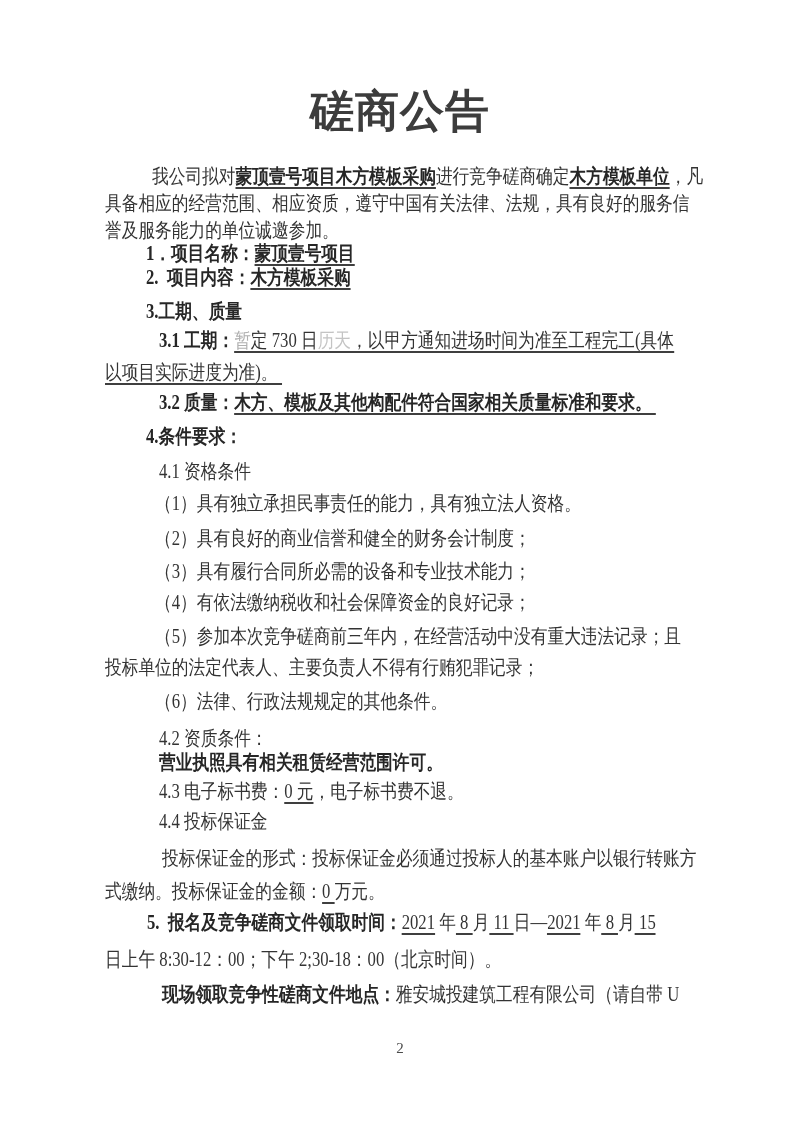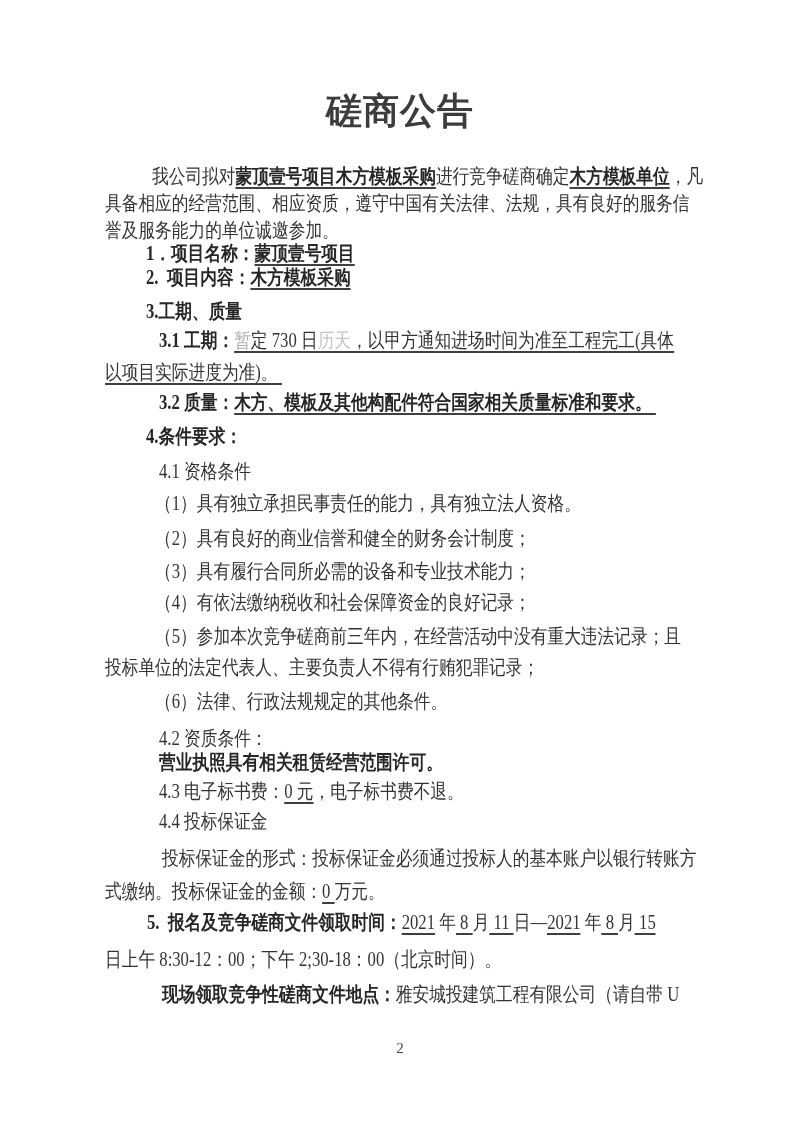--- a/index.html
+++ b/index.html
@@ -4,21 +4,21 @@
 <style>
   html,body{margin:0;padding:0;}
   body{
     width:800px;height:1131px;background:#ffffff;position:relative;overflow:hidden;
     font-family:"Liberation Serif","DejaVu Serif",serif;
     color:#333;
   }
   .page{position:absolute;inset:0;background:#fff;}
   .doc-title{
     position:absolute;top:90px;left:0;width:800px;text-align:center;
-    font-size:36px;line-height:42px;font-weight:bold;color:#3c3c3c;
+    font-size:44px;line-height:42px;font-weight:bold;color:#3c3c3c;
     font-family:"Liberation Sans","DejaVu Sans",sans-serif;
     letter-spacing:1px;
   }
   .line{
     position:absolute;white-space:pre;font-size:20px;line-height:24px;color:#333;
     transform:scaleX(0.835);transform-origin:0 0;
   }
   .b{font-weight:bold;color:#262626;}
   .ul{border-bottom:2px solid #3f3f3f;}
   .f1{color:#b0b0b0;}

